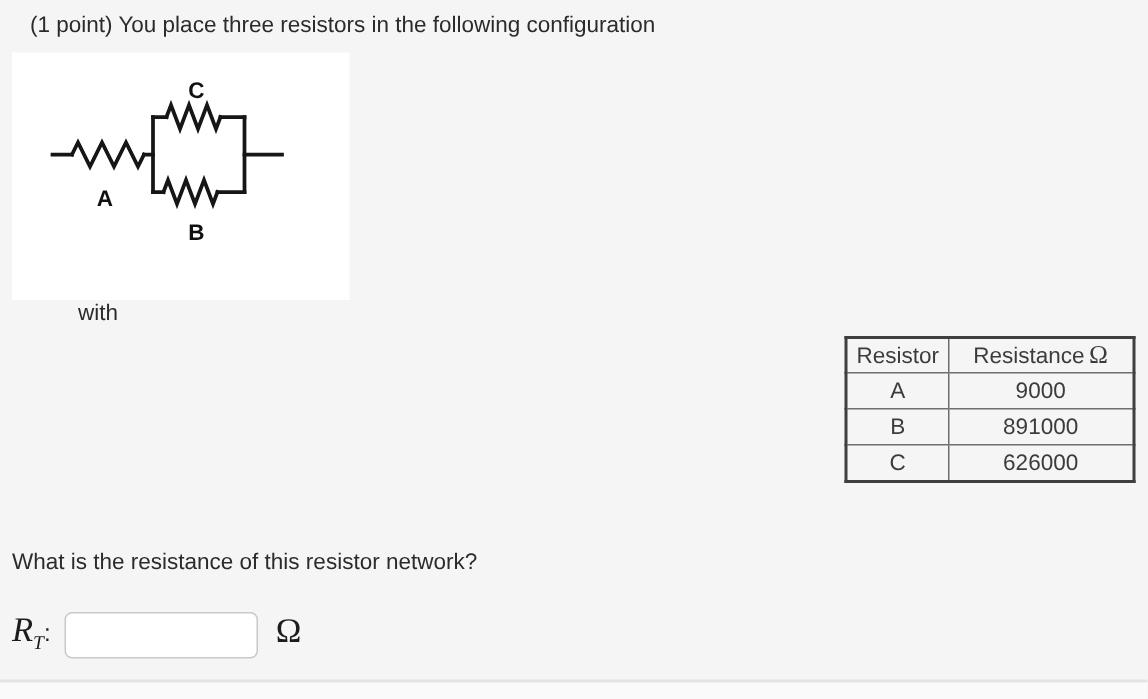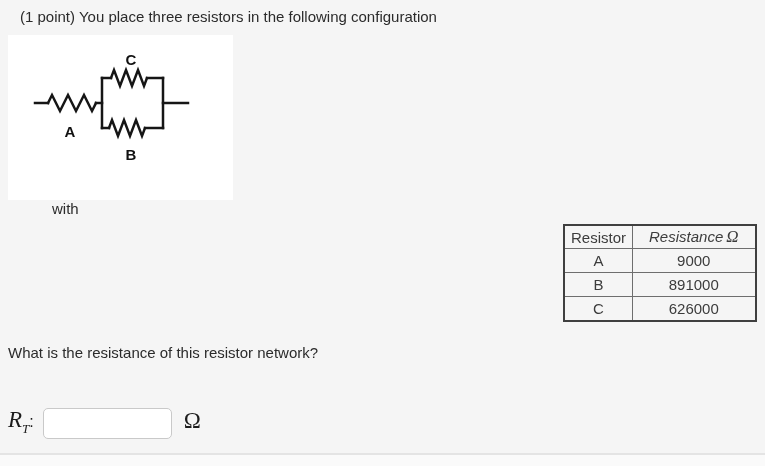--- a/index.html
+++ b/index.html
@@ -32,27 +32,27 @@
   }
   .resistor-table th, .resistor-table td {
     border: 1px solid #6e6e6e;
     font-weight: 400;
     text-align: center;
     padding: 1px 6px;
   }
   .resistor-table th { height: 22px; }
   .resistor-table td { height: 24px; }
   .col-resistor { width: 58px; }
-  .col-resistance { width: 123px; font-style: italic; }
+  .col-resistance { width: 123px; }
   .omega-serif {
     font-family: "Liberation Serif", serif;
     font-size: 17px; margin-left: 3px;
   }
   .question {
-    position: absolute; left: 8px; top: 344px;
+    position: absolute; left: 8px; top: 366px;
     font-size: 15px; color: #2b2b2b; white-space: nowrap;
   }
   .answer-row {
     position: absolute; left: 8px; top: 408px;
     height: 34px; display: flex; 
   }
   .math-label {
     font-family: "Liberation Serif", serif;
     font-size: 23px; color: #1c1c1c; line-height: 1;
   }

